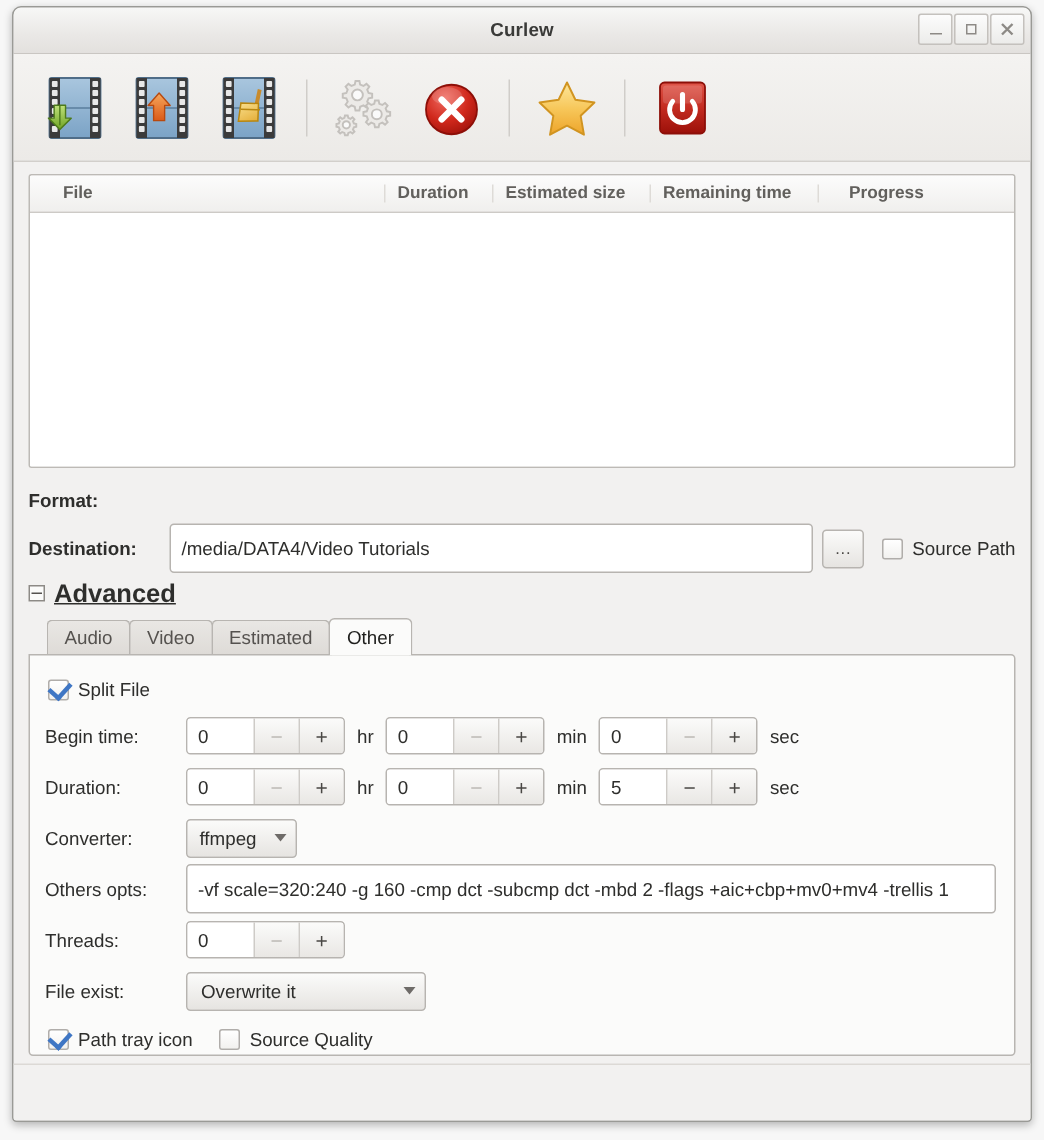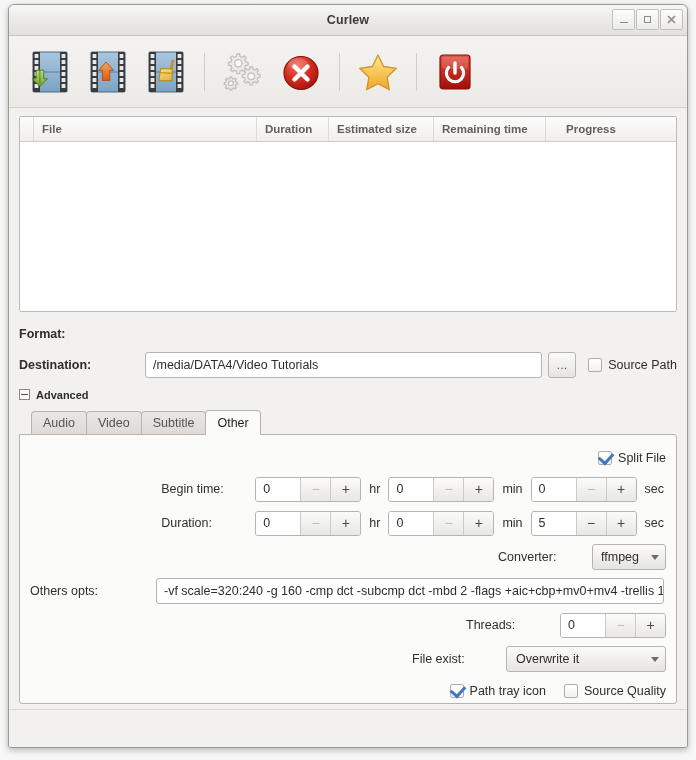--- a/index.html
+++ b/index.html
@@ -89,20 +89,21 @@
     display: flex;
     flex-direction: column;
     overflow: hidden;
   }
   .list-head {
     display: flex;
     height: 25px;
     flex: 0 0 25px;
     background: linear-gradient(to bottom, #fcfcfc, #f0efed);
     border-bottom: 1px solid #cdcac6;
+    align-items: center;
   }
   .lh-cell {
     font-size: 11.5px;
     font-weight: bold;
     color: #62605d;
     display: flex; align-items: center;
     padding-left: 8px;
     border-right: 1px solid #dedbd7;
     white-space: nowrap;
   }
@@ -133,31 +134,30 @@
     justify-content: space-between;
   }
   .chev {
     width: 0; height: 0;
     border-left: 4.5px solid transparent;
     border-right: 4.5px solid transparent;
     border-top: 5px solid #6e6b68;
     margin-left: 8px;
   }
   .entry {
-    height: 26px;
+    height: 33px;
     background: #ffffff;
     border: 1px solid #b7b4b0;
     border-radius: 3px;
     display: flex; align-items: center;
     padding: 0 7px;
     font-size: 12.5px;
     color: #2e2e2c;
     overflow: hidden;
     white-space: nowrap;
-    margin-left: 32px;
   }
   .btn-sm {
     width: 28px; height: 26px;
     background: linear-gradient(to bottom, #fbfbfa, #e6e4e1);
     border: 1px solid #b7b4b0;
     border-radius: 3px;
     display: flex; align-items: center; justify-content: center;
     font-size: 11px; color: #4a4845;
     letter-spacing: .5px;
   }
@@ -191,21 +191,21 @@
     width: 11px; height: 11px;
     border: 1px solid #8d8a86;
     background: #fbfbfa;
     display: flex; align-items: center; justify-content: center;
   }
   .exp-box::before {
     content: "";
     width: 7px; height: 1px;
     background: #55524f;
   }
-  .exp-label { font-size: 11px; font-weight: bold; color: #2e2e2c; }
+  .exp-label { font-size: 17px; font-weight: bold; color: #2e2e2c; text-decoration: underline; }
   
   .notebook {
     margin: 6px 10px 0 10px;
     flex: 1 1 auto;
     display: flex;
     flex-direction: column;
     min-height: 0;
   }
   .tabs {
     display: flex;
@@ -244,21 +244,20 @@
     padding: 9px 10px 6px 10px;
     position: relative;
     z-index: 1;
     min-height: 0;
   }
   .frow {
     display: flex;
     align-items: center;
     height: 34px;
     gap: 6px;
-    justify-content: flex-end;
   }
   .flabel {
     width: 88px;
     flex: 0 0 88px;
     font-size: 12.5px;
     color: #2e2e2c;
   }
   
   .spin {
     display: flex;
@@ -506,21 +505,21 @@
 
   <div class="expander" style="margin-top:5px;">
     <span class="exp-box"></span>
     <span class="exp-label">Advanced</span>
   </div>
 
   <div class="notebook">
     <div class="tabs">
       <div class="tab">Audio</div>
       <div class="tab">Video</div>
-      <div class="tab">Subtitle</div>
+      <div class="tab">Estimated</div>
       <div class="tab active">Other</div>
     </div>
 
     <div class="tabpage">
 
       <div class="frow" style="height:28px;">
         <div class="chk on" style="margin-left:2px;"></div>
         <div class="chktext">Split File</div>
       </div>
 

